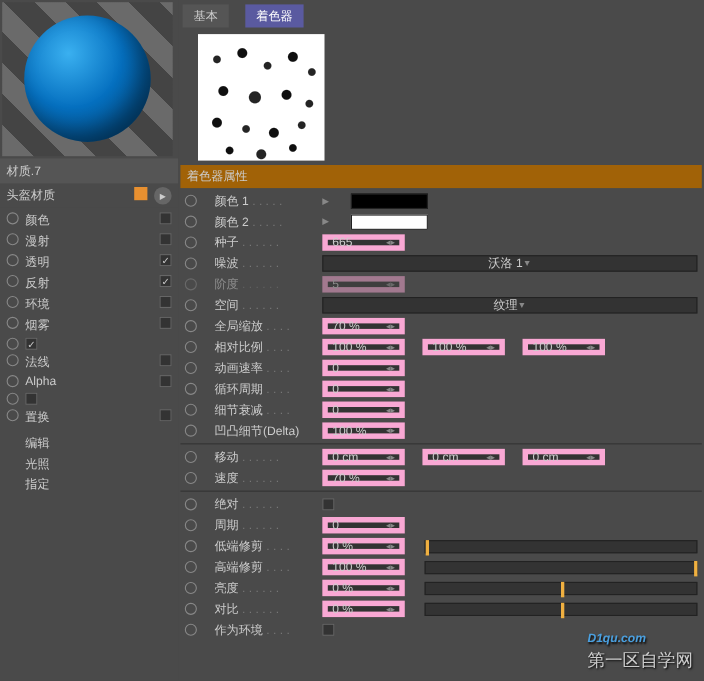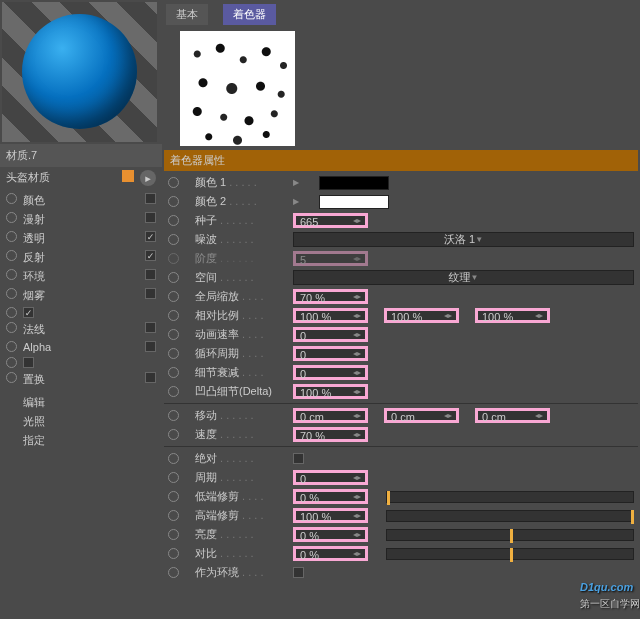--- a/index.html
+++ b/index.html
@@ -26,29 +26,29 @@
 .noise-preview::before{content:"";position:absolute;inset:0;background:radial-gradient(circle at 15% 20%,#333 3px,transparent 4px),radial-gradient(circle at 35% 15%,#222 4px,transparent 5px),radial-gradient(circle at 55% 25%,#333 3px,transparent 4px),radial-gradient(circle at 75% 18%,#222 4px,transparent 5px),radial-gradient(circle at 90% 30%,#333 3px,transparent 4px),radial-gradient(circle at 20% 45%,#222 4px,transparent 5px),radial-gradient(circle at 45% 50%,#333 5px,transparent 6px),radial-gradient(circle at 70% 48%,#222 4px,transparent 5px),radial-gradient(circle at 88% 55%,#333 3px,transparent 4px),radial-gradient(circle at 15% 70%,#222 4px,transparent 5px),radial-gradient(circle at 38% 75%,#333 3px,transparent 4px),radial-gradient(circle at 60% 78%,#222 4px,transparent 5px),radial-gradient(circle at 82% 72%,#333 3px,transparent 4px),radial-gradient(circle at 25% 92%,#222 3px,transparent 4px),radial-gradient(circle at 50% 95%,#333 4px,transparent 5px),radial-gradient(circle at 75% 90%,#222 3px,transparent 4px);filter:contrast(1.2)}
 .section-header{background:#a16207;padding:3px 6px;margin:2px 0}
 .prop-row{display:flex;align-items:center;padding:2px 4px;gap:16px}
 .prop-row .radio{flex-shrink:0}
 .prop-label{width:82px;white-space:nowrap;overflow:hidden}
 .dots{color:#777}
 .tri{width:10px;color:#888;font-size:8px}
 .color-sw{width:70px;height:14px;border:1px solid #222}
 .color-sw.black{background:#000}
 .color-sw.white{background:#fff}
-.num-input{width:75px;height:15px;background:#333;border:3px solid #f9a8d4;color:#ccc;padding:0 4px;display:flex;align-items:flex-start;justify-content:space-between}
+.num-input{width:75px;height:15px;background:#333;border:5px solid #f9a8d4;color:#ccc;padding:0 4px;display:flex;align-items:center;justify-content:space-between}
 .num-input .spin{font-size:8px;color:#888}
 .dropdown{flex:1;height:15px;background:#333;border:1px solid #222;color:#ccc;padding:0 4px;display:flex;align-items:center;justify-content:center}
 .dropdown .dd-arrow{font-size:8px;color:#888}
 .prop-row.disabled{opacity:0.5}
 .slider-track{flex:1;height:12px;background:#333;border:1px solid #222;position:relative;margin-left:2px}
 .slider-handle{position:absolute;width:3px;height:14px;background:#f0b040;top:-1px}
-.watermark{position:fixed;bottom:8px;right:0;color:#4aa0e0;font-size:22px;font-weight:bold;font-style:italic;text-shadow:1px 1px 2px #000;pointer-events:none}
-.watermark .sub{font-size:10px;color:#ccc;display:block;font-style:normal;font-weight:normal}
+.watermark{position:fixed;bottom:8px;right:10px;color:#4aa0e0;font-size:22px;font-weight:bold;font-style:italic;text-shadow:1px 1px 2px #000;pointer-events:none}
+.watermark .sub{font-size:16px;color:#ccc;display:block;font-style:normal;font-weight:normal}
 hr.sep{border:none;border-top:1px solid #333;margin:2px 0}
 </style>
 </head>
 <body>
 
 <div class="container">
 <div class="left-panel">
   <div class="preview">
         <div class="sphere"></div>
       </div>

